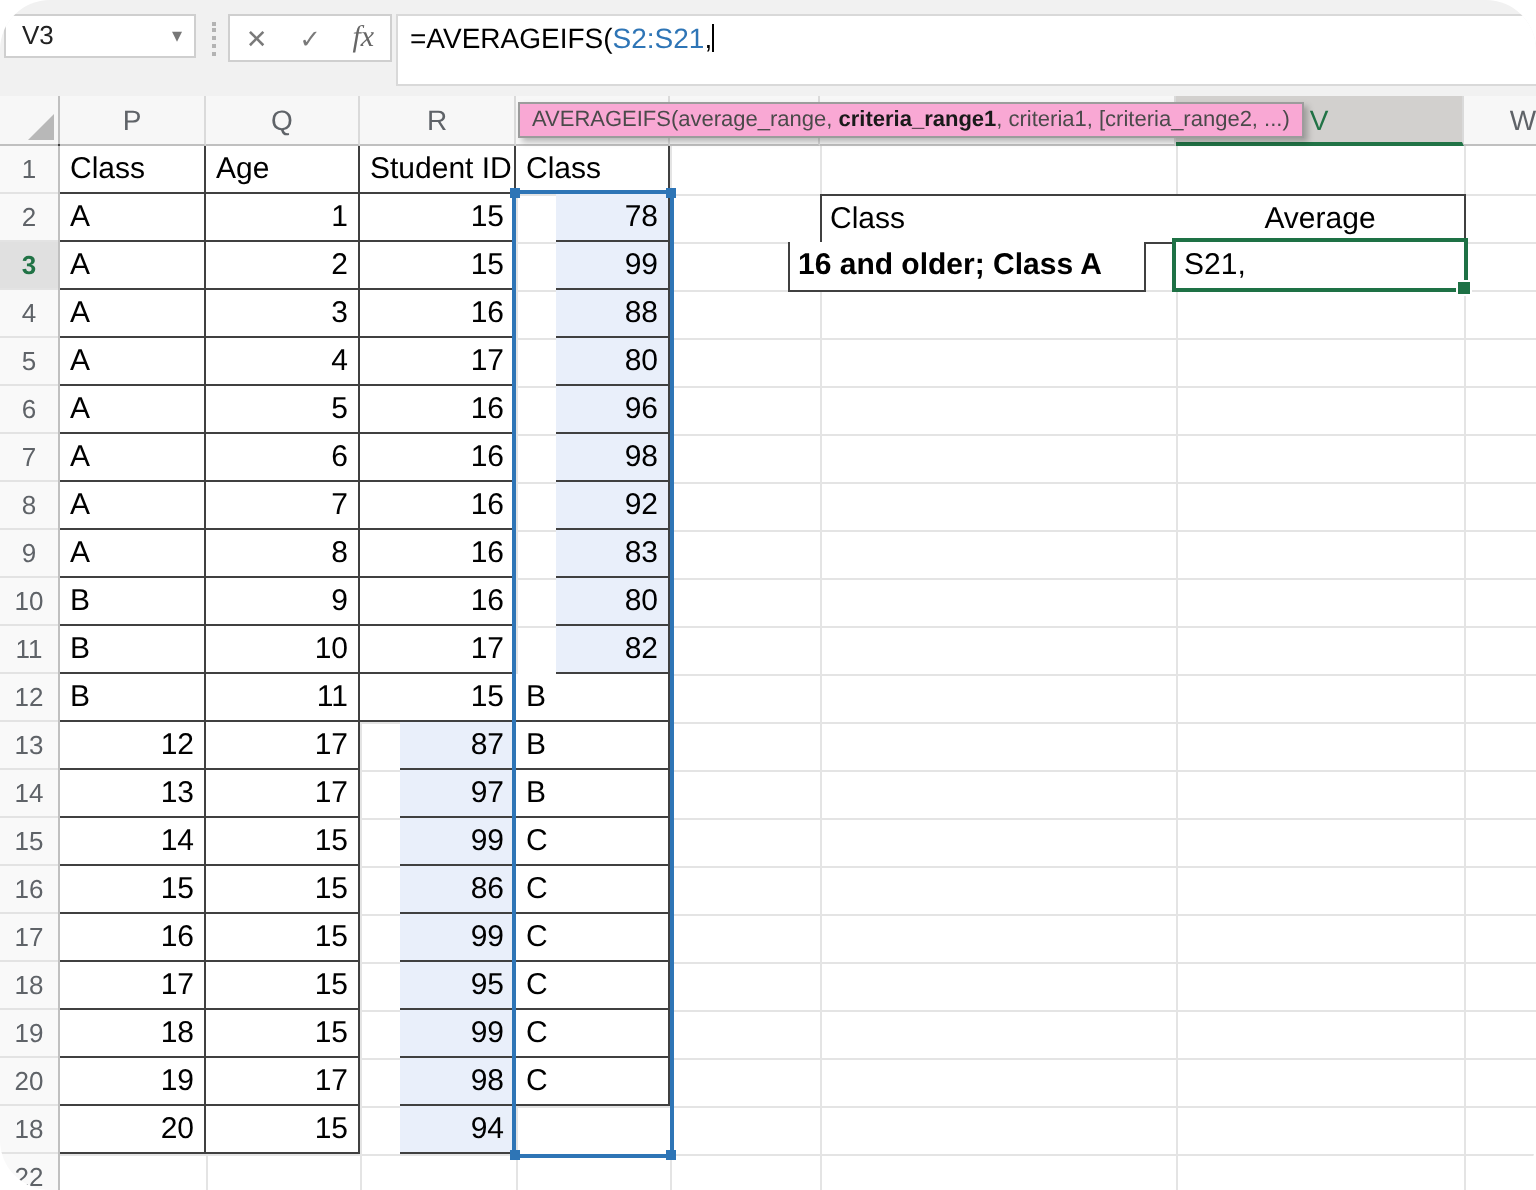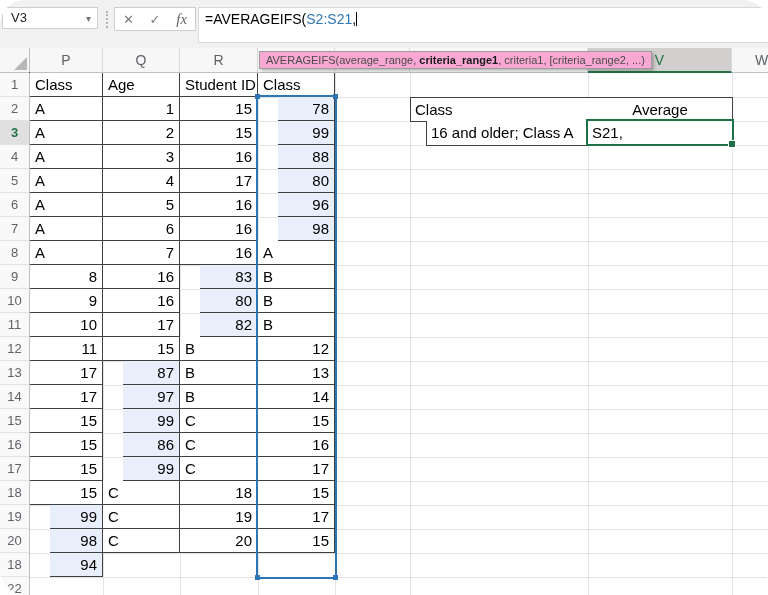--- a/index.html
+++ b/index.html
@@ -55,21 +55,21 @@
   .range-highlight{position:absolute;left:256px;top:47px;width:81px;height:484px;
                    border:2px solid #2e75b6;box-sizing:border-box;z-index:3;pointer-events:none;}
   .hnd{position:absolute;width:5px;height:5px;background:#2e75b6;}
   .hnd.tl{left:-3px;top:-3px;} .hnd.tr{right:-3px;top:-3px;}
   .hnd.bl{left:-3px;bottom:-3px;} .hnd.br{right:-3px;bottom:-3px;}
   
   .rt{position:absolute;box-sizing:border-box;border:1px solid #404040;background:#fff;
       font-size:15px;line-height:23px;padding:0 4px;white-space:nowrap;overflow:hidden;z-index:2;}
   .rt.u2{left:410px;top:49px;width:179px;height:25px;}
   .rt.v2{left:588px;top:49px;width:145px;height:25px;border-left:none;text-align:center;}
-  .rt.u3{left:426px;top:73px;width:179px;height:25px;border-top:none;}
+  .rt.u3{left:394px;top:73px;width:179px;height:25px;border-top:none;font-weight:bold;}
   .active-cell{position:absolute;left:586px;top:71px;width:148px;height:27px;background:#fff;
                border:2px solid #1e7145;box-sizing:border-box;z-index:4;font-size:15px;
                line-height:23px;padding-left:4px;color:#000;}
   .fill-handle{position:absolute;right:-4px;bottom:-4px;width:6px;height:6px;background:#1e7145;
                border:1px solid #fff;}
   
   .tooltip{position:absolute;left:213px;top:51px;background:#f9a8d4;border:1px solid #9c9c9c;
            box-shadow:2px 2px 3px rgba(0,0,0,.25);font-size:11px;line-height:14px;
            padding:1px 6px;color:#4a4a4a;white-space:nowrap;z-index:10;margin-left:46px;}
   .tooltip b{color:#1a1a1a;}
@@ -189,20 +189,21 @@
         <div class="c num">5</div>
         <div class="c num">16</div>
         <div class="c num hl">96</div>
         <div class="c">A</div>
         <div class="c num">6</div>
         <div class="c num">16</div>
         <div class="c num hl">98</div>
         <div class="c">A</div>
         <div class="c num">7</div>
         <div class="c num">16</div>
+        <div class="c num hl">92</div>
         <div class="c">A</div>
         <div class="c num">8</div>
         <div class="c num">16</div>
         <div class="c num hl">83</div>
         <div class="c">B</div>
         <div class="c num">9</div>
         <div class="c num">16</div>
         <div class="c num hl">80</div>
         <div class="c">B</div>
         <div class="c num">10</div>
@@ -227,20 +228,21 @@
         <div class="c num">15</div>
         <div class="c num">15</div>
         <div class="c num hl">86</div>
         <div class="c">C</div>
         <div class="c num">16</div>
         <div class="c num">15</div>
         <div class="c num hl">99</div>
         <div class="c">C</div>
         <div class="c num">17</div>
         <div class="c num">15</div>
+        <div class="c num hl">95</div>
         <div class="c">C</div>
         <div class="c num">18</div>
         <div class="c num">15</div>
         <div class="c num hl">99</div>
         <div class="c">C</div>
         <div class="c num">19</div>
         <div class="c num">17</div>
         <div class="c num hl">98</div>
         <div class="c">C</div>
         <div class="c num">20</div>

